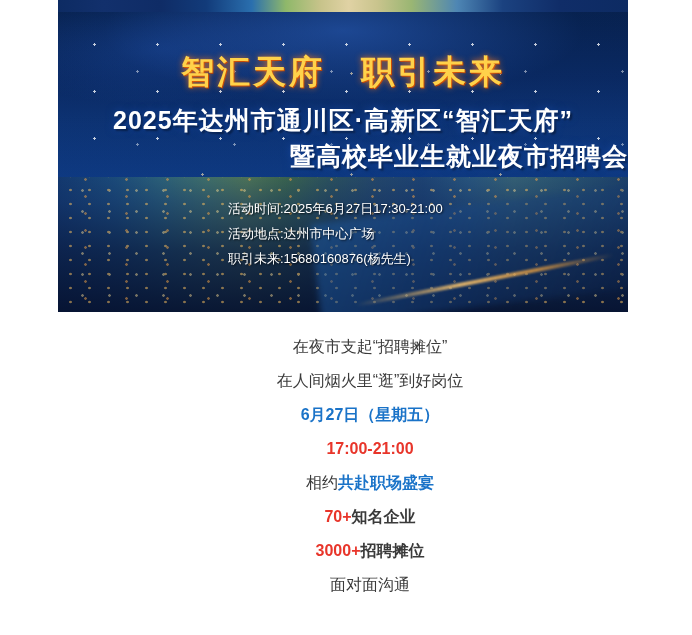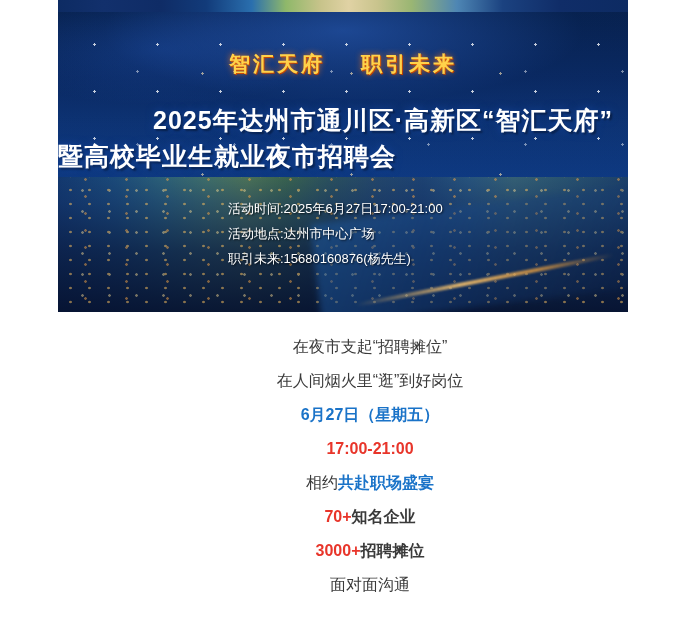--- a/index.html
+++ b/index.html
@@ -130,45 +130,44 @@
     left: 0; top: 0;
     width: 100%;
     height: 100%;
   }
   .slogan {
     position: absolute;
     top: 38px;
     width: 100%;
     text-align: center;
     font-family: "Liberation Serif", serif;
-    font-size: 21px;
+    font-size: 33px;
     font-weight: bold;
     letter-spacing: 3px;
     color: #ffd24a;
     text-shadow: 0 0 6px rgba(255,120,20,0.9), 1px 1px 0 #b33b00;
     white-space: pre;
   }
   .slogan .gap { display: inline-block; width: 36px; }
   .title-1 {
     position: absolute;
     top: 92px;
     width: 100%;
     text-align: center;
     font-size: 25px;
     font-weight: bold;
     color: #ffffff;
     letter-spacing: 1px;
     text-shadow: 0 0 8px rgba(20,70,160,0.95), 2px 2px 2px rgba(0,0,0,0.5);
-    padding-left: 40px;
   }
   .title-2 {
     position: absolute;
     top: 128px;
     width: 100%;
-    text-align: left;
+    text-align: right;
     font-size: 25px;
     font-weight: bold;
     color: #ffffff;
     letter-spacing: 1px;
     text-shadow: 0 0 8px rgba(20,70,160,0.95), 2px 2px 2px rgba(0,0,0,0.5);
   }
   .meta {
     position: absolute;
     left: 170px;
     top: 184px;
@@ -214,21 +213,21 @@
     <div class="city"></div>
     <div class="city-lights"></div>
     <div class="river"></div>
     <div class="glow-road"></div>
 
     <div class="poster-inner">
       <div class="slogan"><span>智汇天府</span><span class="gap"></span><span>职引未来</span></div>
       <div class="title-1">2025年达州市通川区·高新区“智汇天府”</div>
       <div class="title-2">暨高校毕业生就业夜市招聘会</div>
       <div class="meta">
-        <div>活动时间:2025年6月27日17:00-21:00</div>
+        <div>活动时间:2025年6月27日17:30-21:00</div>
         <div>活动地点:达州市中心广场</div>
         <div>职引未来:15680160876(杨先生)</div>
       </div>
     </div>
   </div>
 
   <div class="content">
     <div class="line">在夜市支起“招聘摊位”</div>
     <div class="line">在人间烟火里“逛”到好岗位</div>
     <div class="line bold">

